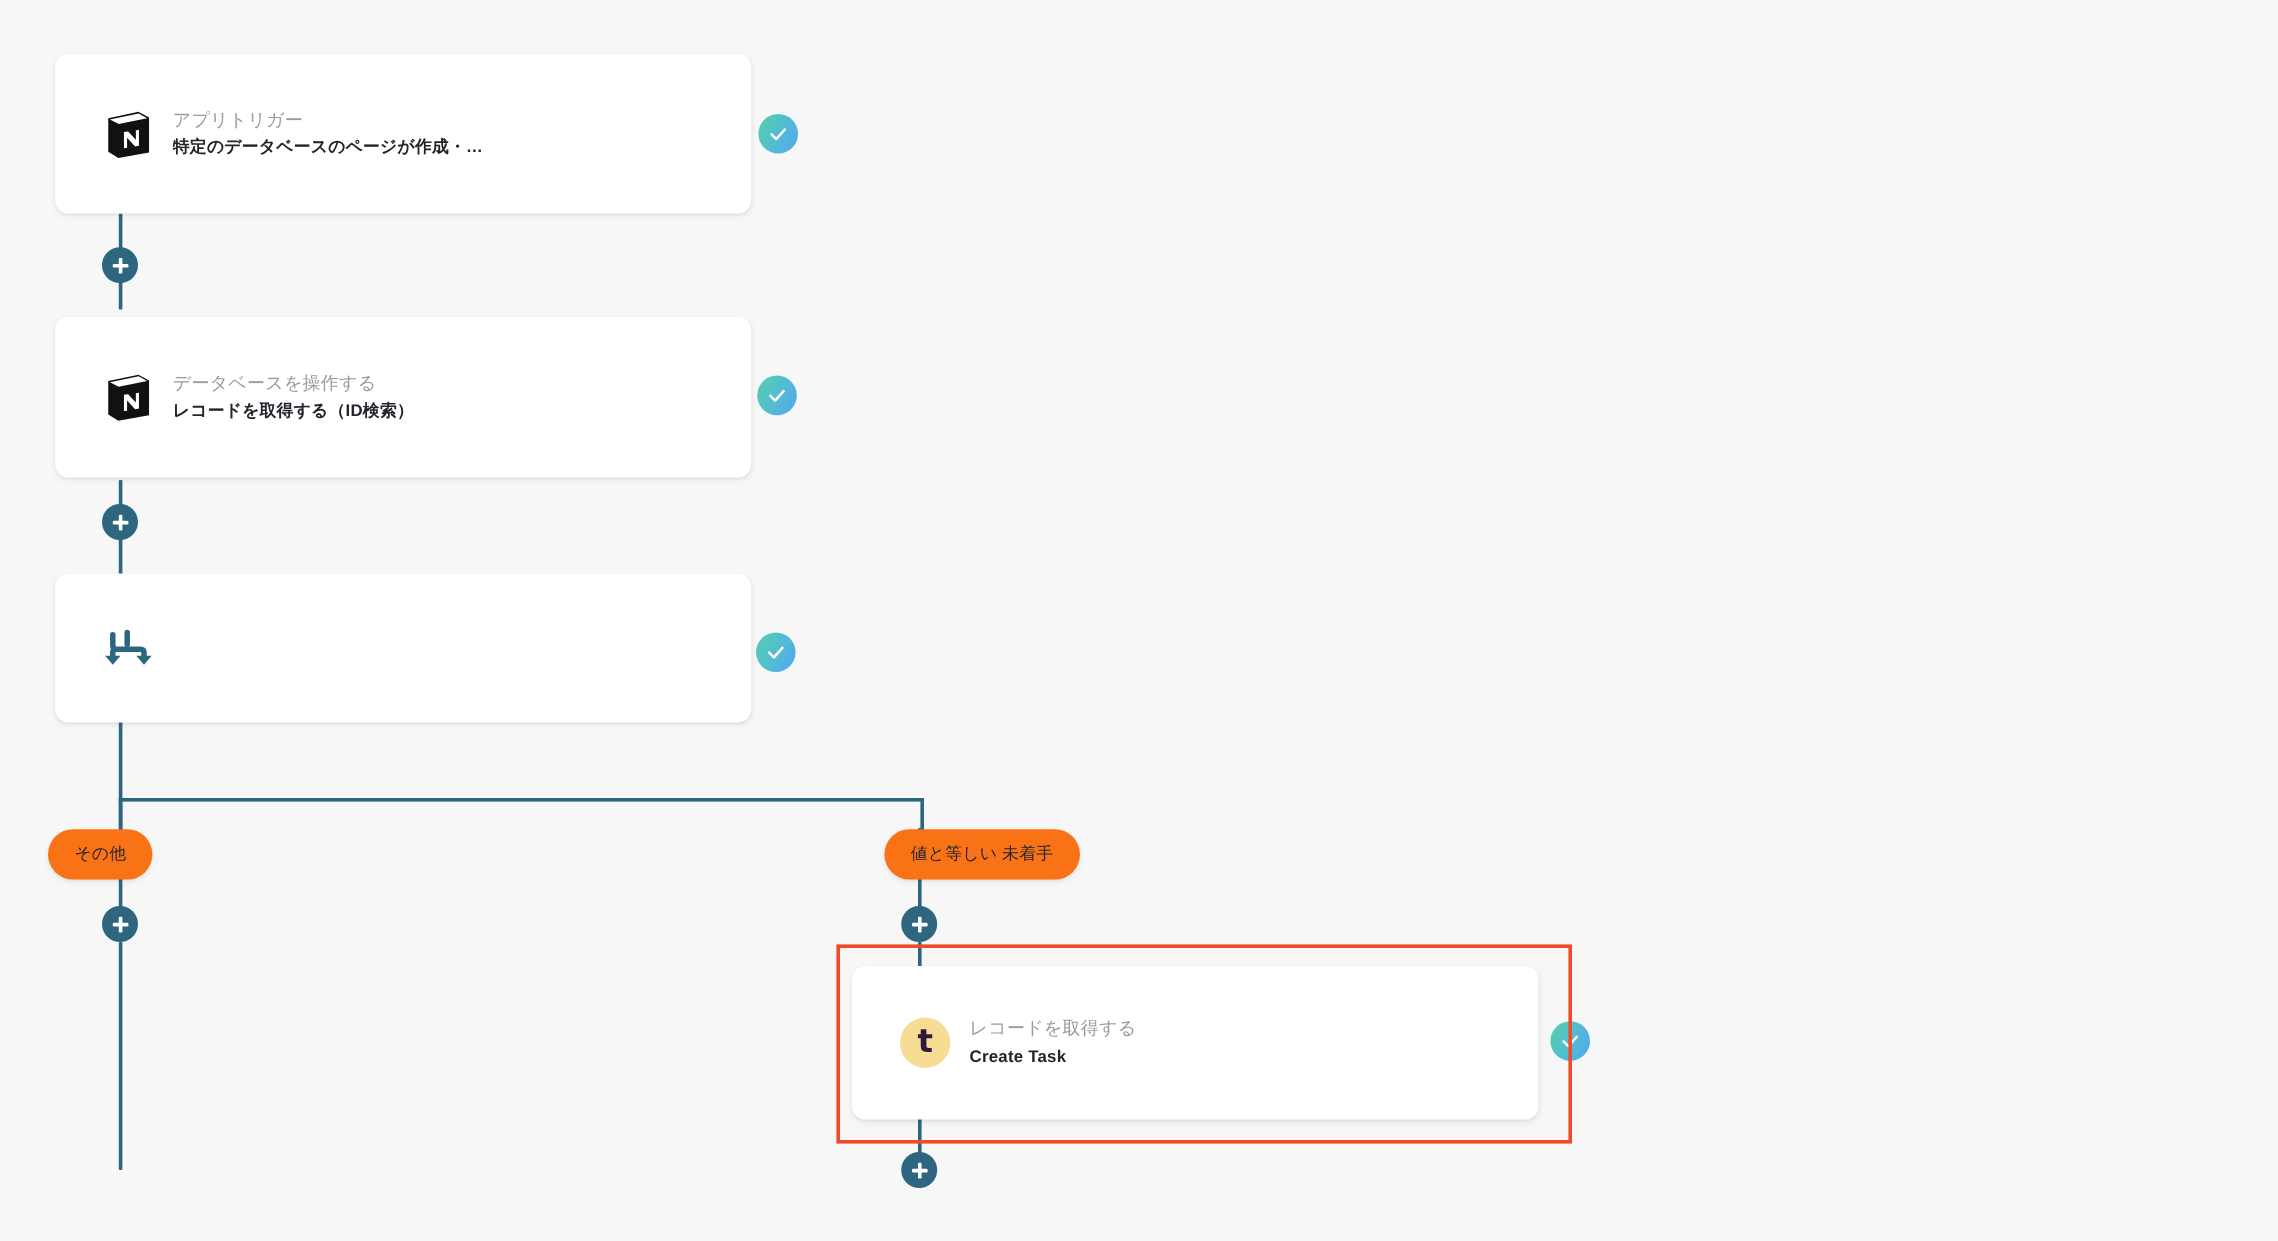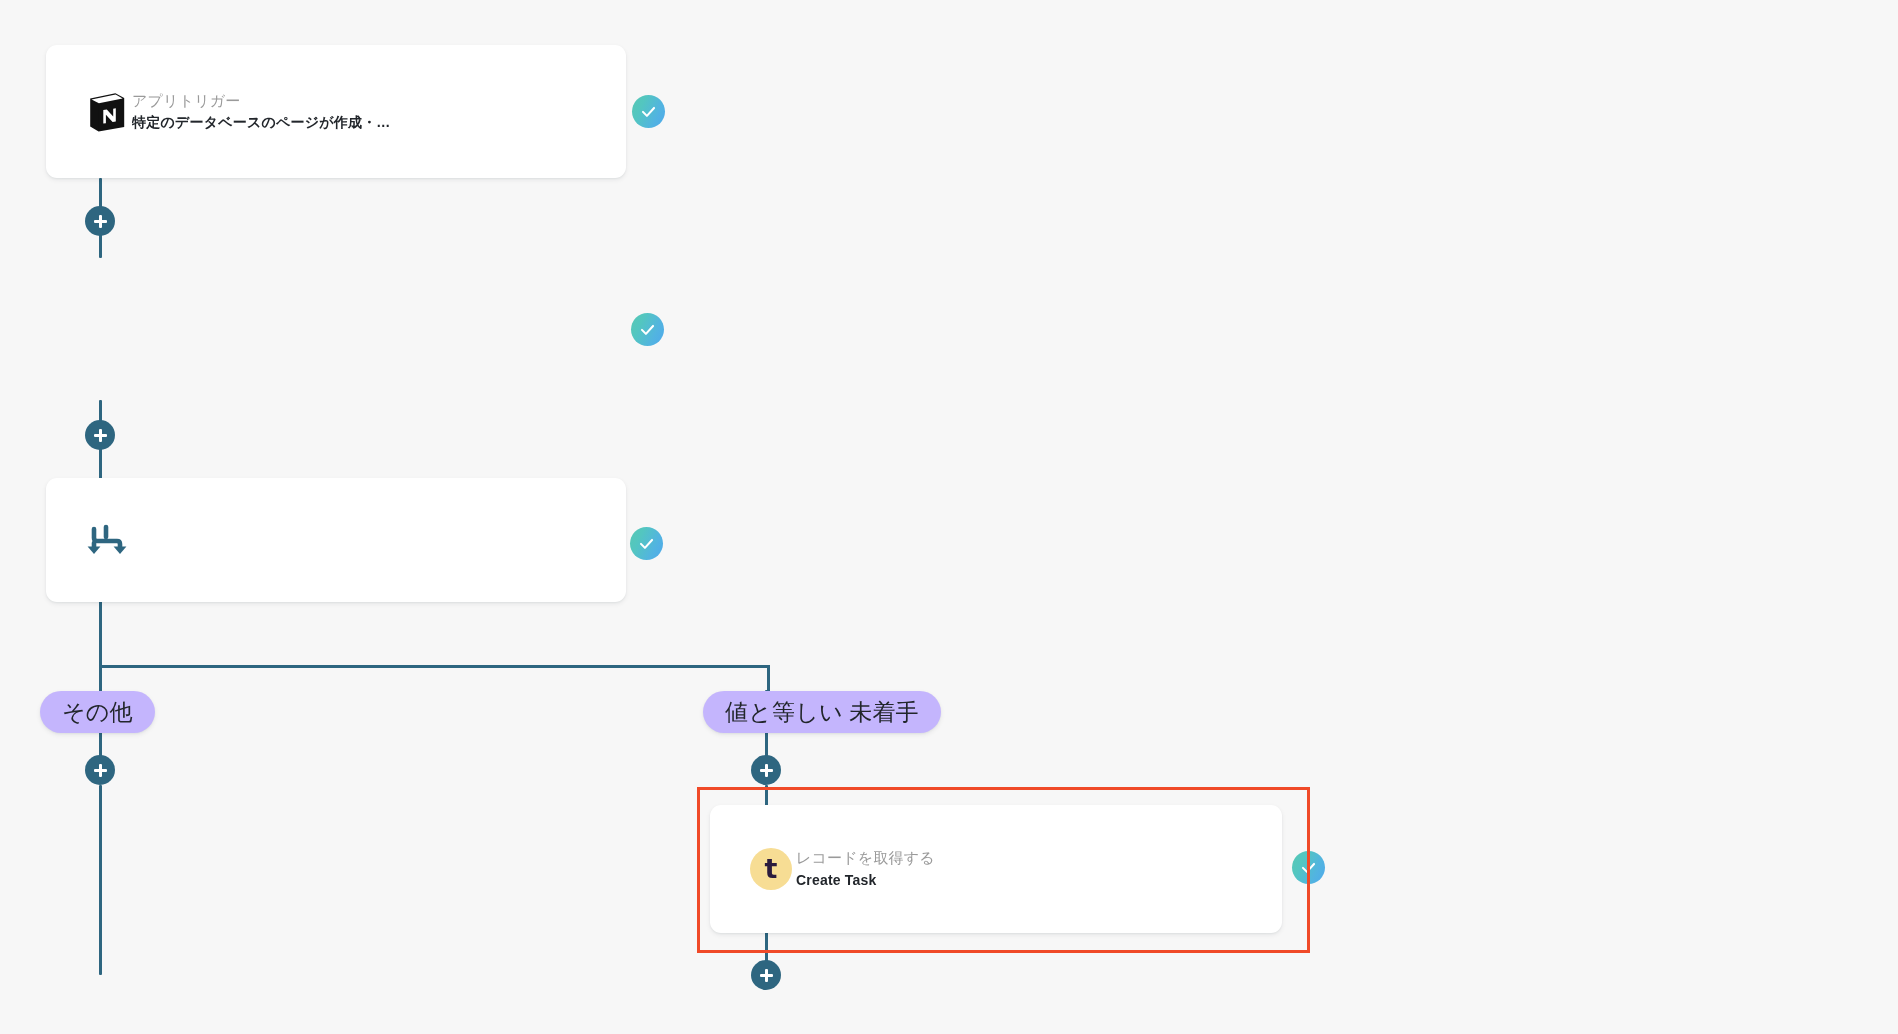--- a/index.html
+++ b/index.html
@@ -79,21 +79,21 @@
   }
   .card-icon {
     width: 46px;
     min-width: 46px;
     margin-left: 38px;
     display: flex;
     align-items: center;
     justify-content: center;
   }
   .card-text {
-    margin-left: 2px;
+    margin-left: 14px;
     display: flex;
     flex-direction: column;
     justify-content: center;
     overflow: hidden;
   }
   .card-kicker {
     font-size: 15px;
     color: #9a9a9a;
     line-height: 1.5;
     white-space: nowrap;
@@ -144,28 +144,28 @@
     align-items: center;
     justify-content: center;
     z-index: 7;
   }
   .check-badge svg { width: 19px; height: 19px; display: block; }
 
   
   .pill {
     position: absolute;
     height: 42px;
-    background: #c4b5fd;
+    background: #f97316;
     border-radius: 21px;
     display: flex;
     align-items: center;
     justify-content: center;
     padding: 0 22px;
     box-shadow: 0 2px 5px rgba(18,35,48,0.07), 0 1px 2px rgba(18,35,48,0.05);
-    font-size: 23px;
+    font-size: 14px;
     color: #22262b;
     white-space: nowrap;
     z-index: 5;
     box-sizing: border-box;
     cursor: pointer;
     letter-spacing: .2px;
   }
 
   
   .highlight-box {
@@ -220,20 +220,34 @@
     </div>
   </div>
   <div class="check-badge" style="left:632px; top:95px;">
     <svg viewBox="0 0 24 24">
       <path d="M5 12.5 L10 17.5 L19 7.5" fill="none" stroke="#ffffff" stroke-width="2.6" stroke-linecap="round" stroke-linejoin="round"></path>
     </svg>
   </div>
 
   <div class="plus-node" style="left:85px; top:206px;"></div>
 
+  <div class="card" style="left:46px; top:264px; width:580px; height:134px;">
+    <div class="card-icon">
+      <svg class="notion-ico" viewBox="0 0 40 42" xmlns="http://www.w3.org/2000/svg">
+        <path d="M3.2 7.6 L28.4 2.2 L37.2 7.0 L37.2 36.0 L11.6 40.6 L3.2 35.4 Z" fill="#111111"></path>
+        <path d="M4.6 8.6 L28.6 3.6 L35.6 7.6 L11.9 12.3 Z" fill="#ffffff"></path>
+        <path d="M11.9 13.6 L35.6 9.0 L35.6 34.8 L11.9 39.0 Z" fill="#111111"></path>
+        <path d="M16.3 19.0 L16.3 32.6 L18.9 32.2 L18.9 23.8 L25.6 31.1 L28.8 30.5 L28.8 17.2 L26.2 17.7 L26.2 25.5 L19.8 18.6 Z" fill="#ffffff"></path>
+      </svg>
+    </div>
+    <div class="card-text">
+      <div class="card-kicker">データベースを操作する</div>
+      <div class="card-title">レコードを取得する（ID検索）</div>
+    </div>
+  </div>
   <div class="check-badge" style="left:631px; top:313px;">
     <svg viewBox="0 0 24 24">
       <path d="M5 12.5 L10 17.5 L19 7.5" fill="none" stroke="#ffffff" stroke-width="2.6" stroke-linecap="round" stroke-linejoin="round"></path>
     </svg>
   </div>
 
   <div class="plus-node" style="left:85px; top:420px;"></div>
 
   <div class="card" style="left:46px; top:478px; width:580px; height:124px;">
     <div class="card-icon">
@@ -249,21 +263,21 @@
   <div class="check-badge" style="left:630px; top:527px;">
     <svg viewBox="0 0 24 24">
       <path d="M5 12.5 L10 17.5 L19 7.5" fill="none" stroke="#ffffff" stroke-width="2.6" stroke-linecap="round" stroke-linejoin="round"></path>
     </svg>
   </div>
 
   <div class="pill" style="left:40px; top:691px;">
     <span>その他</span>
   </div>
 
-  <div class="pill" style="left:703px; top:691px;">
+  <div class="pill" style="left:737px; top:691px;">
     <span>値と等しい 未着手</span>
   </div>
 
   <div class="plus-node" style="left:85px; top:755px;"></div>
 
   <div class="plus-node" style="left:751px; top:755px;"></div>
 
   <div class="card" style="left:710px; top:805px; width:572px; height:128px;">
     <div class="card-icon">
       <div class="app-circle">

